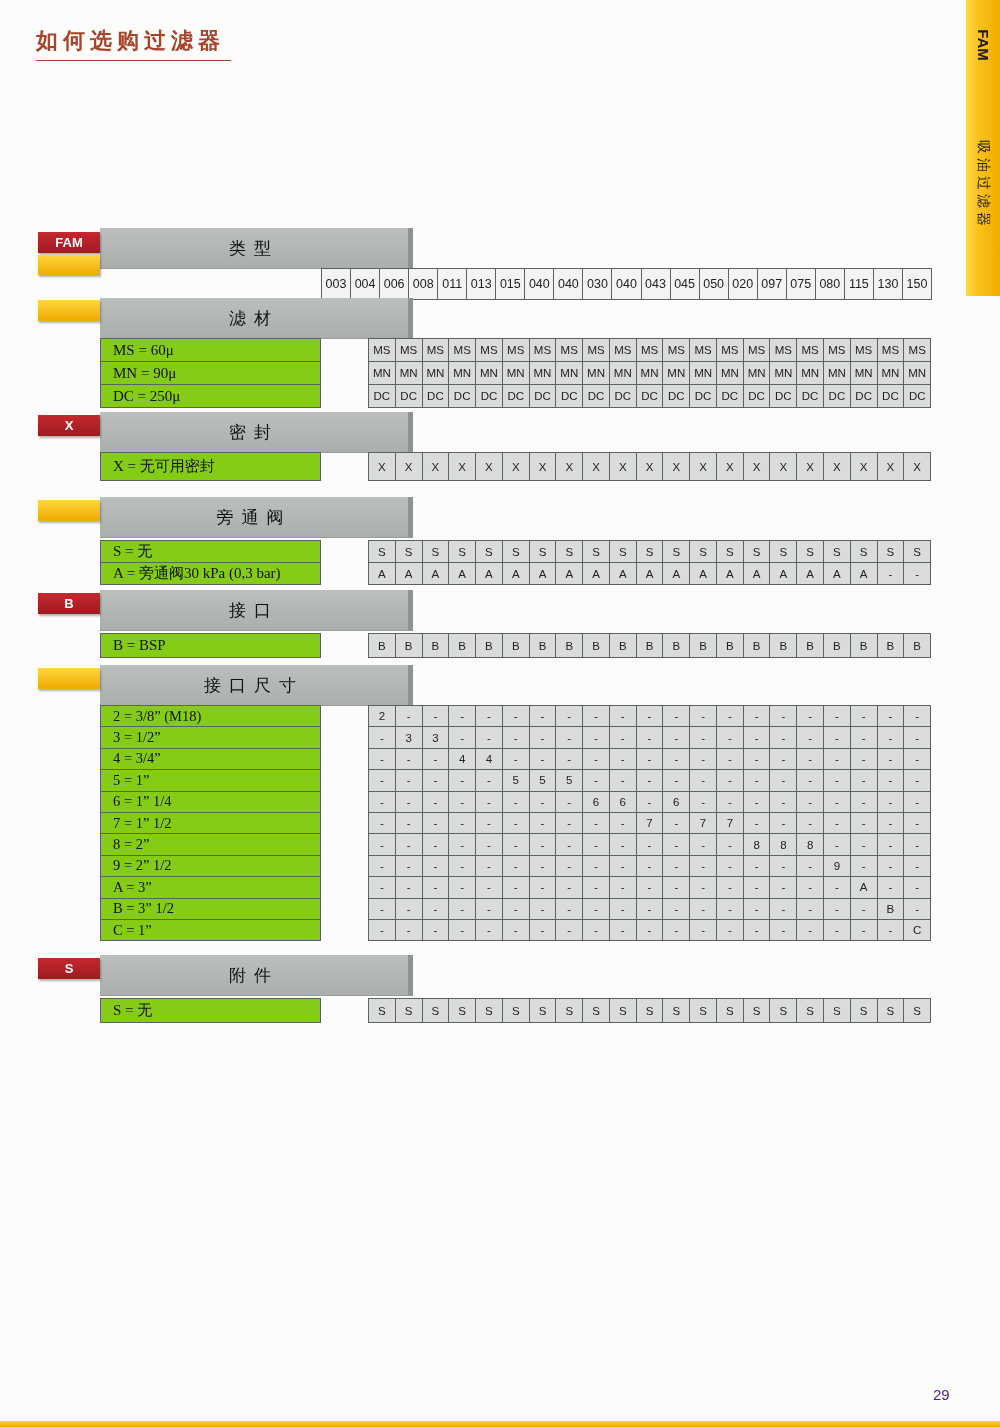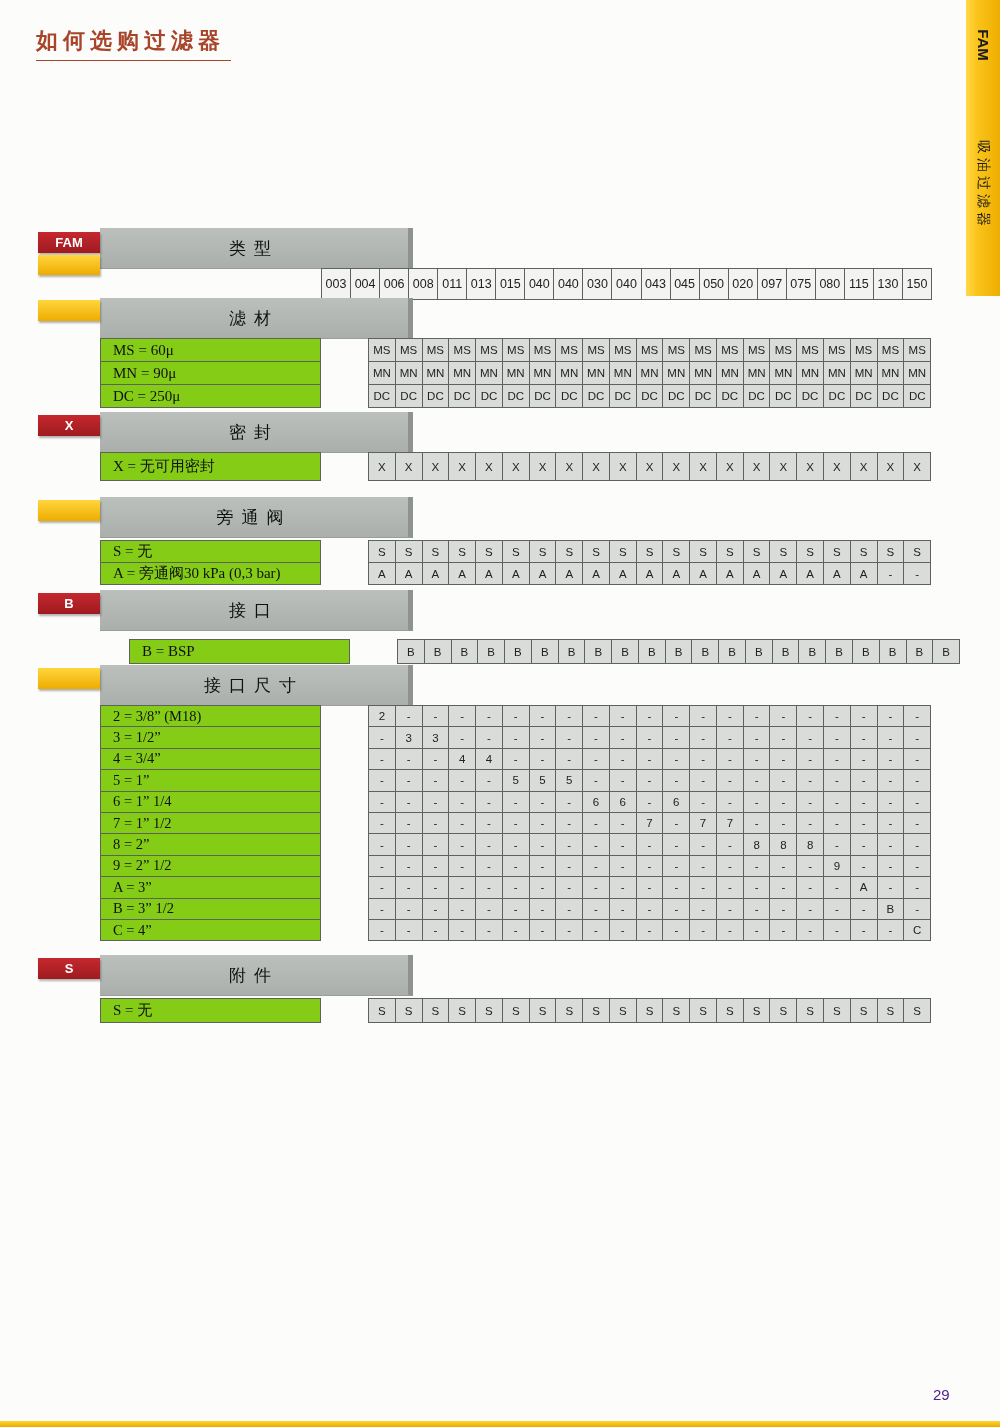--- a/index.html
+++ b/index.html
@@ -64,21 +64,21 @@
   #sec-seal .tab.red { top:3px; }
   #sec-seal .row { height:29px; }
 
   #sec-bypass { top:497px; }
   #sec-bypass .tab.yellow { top:3px; }
   #sec-bypass .rows { top:43px; }
   #sec-bypass .row { height:23px; }
 
   #sec-port { top:590px; }
   #sec-port .tab.red { top:3px; }
-  #sec-port .rows { top:49px;margin-left:29px; }
+  #sec-port .rows { top:43px; }
   #sec-port .row { height:25px; }
 
   #sec-size { top:665px; }
   #sec-size .tab.yellow { top:3px; }
   #sec-size .row { height:22.4px; }
   #sec-size .row .label { font-size:14.5px; }
 
   #sec-acc { top:955px; }
   #sec-acc .tab.red { top:3px; }
   #sec-acc .rows { top:43px; }
@@ -602,21 +602,21 @@
             <div class="cell">-</div>
             <div class="cell">-</div>
             <div class="cell">-</div>
             <div class="cell">-</div>
             <div class="cell">-</div>
             <div class="cell">B</div>
             <div class="cell">-</div>
           </div>
       </div>
       <div class="row">
-        <div class="label">C = 4”</div>
+        <div class="label">C = 1”</div>
         <div class="cells">
             <div class="cell">-</div>
             <div class="cell">-</div>
             <div class="cell">-</div>
             <div class="cell">-</div>
             <div class="cell">-</div>
             <div class="cell">-</div>
             <div class="cell">-</div>
             <div class="cell">-</div>
             <div class="cell">-</div>

